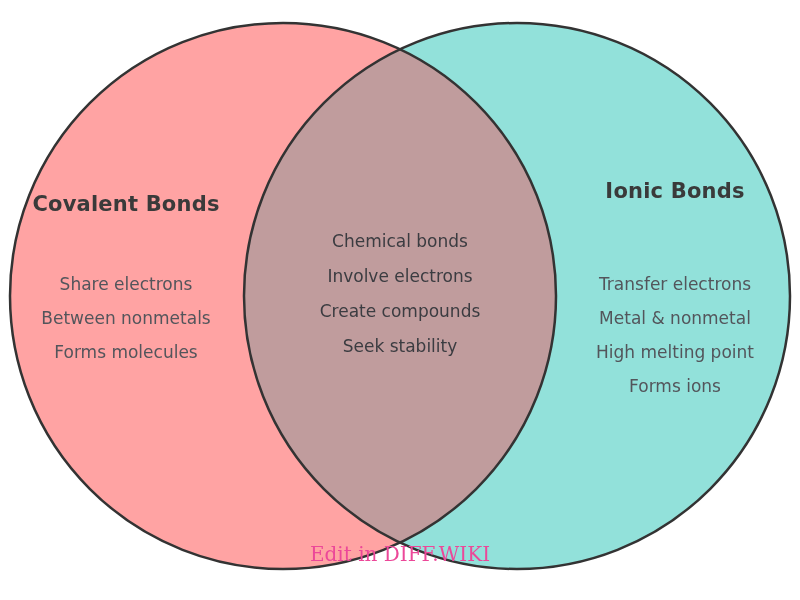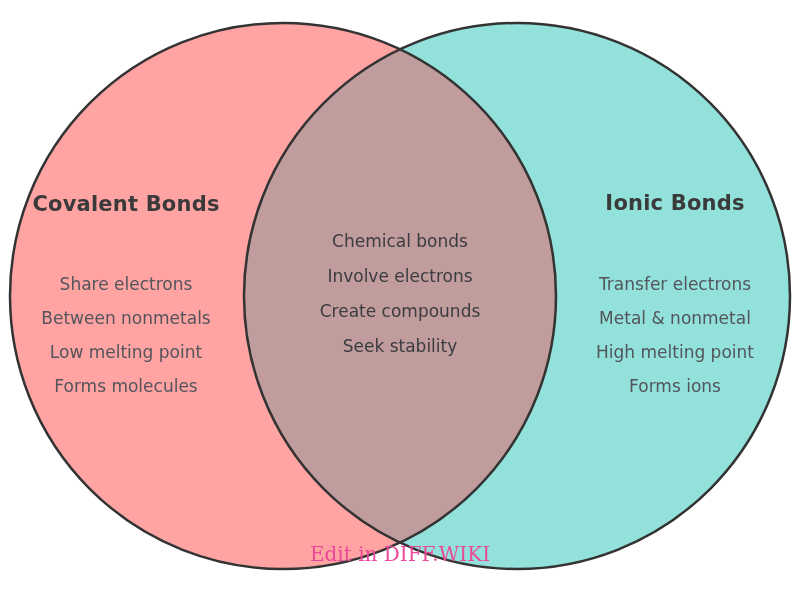--- a/index.html
+++ b/index.html
@@ -27,21 +27,21 @@
     text-align: center;
     white-space: nowrap;
   }
   .title {
     font-size: 21px;
     font-weight: bold;
     color: #3a3a3a;
     letter-spacing: 0.2px;
   }
   .title-left  { left: 126px; top: 192px; text-align: right; }
-  .title-right { left: 675px; top: 191px; }
+  .title-right { left: 675px; top: 179px; }
   .items .item {
     font-weight: normal;
     font-size: 17px;
   }
   .items-side .item {
     line-height: 34px;
     color: #53555b;
   }
   .items-center .item {
     line-height: 35px;
@@ -72,21 +72,20 @@
     <circle cx="517" cy="296" r="273" fill="none" stroke-width="2.5" stroke="#333333"></circle>
   </svg>
 
   <div class="overlay title title-left">Covalent Bonds</div>
 
   <div class="overlay title title-right">Ionic Bonds</div>
 
   <div class="overlay items items-side items-left">
     <div class="item">Share electrons</div>
     <div class="item">Between nonmetals</div>
-    <div class="item">Low melting point</div>
     <div class="item">Forms molecules</div>
   </div>
 
   <div class="overlay items items-center">
     <div class="item">Chemical bonds</div>
     <div class="item">Involve electrons</div>
     <div class="item">Create compounds</div>
     <div class="item">Seek stability</div>
   </div>
 

